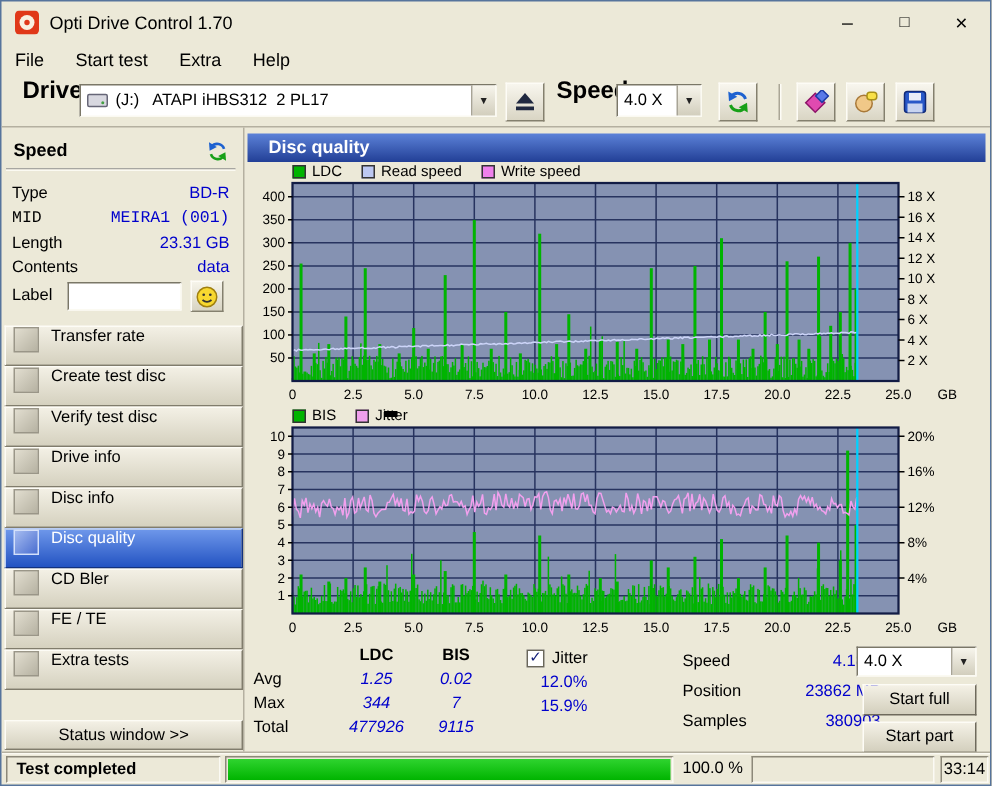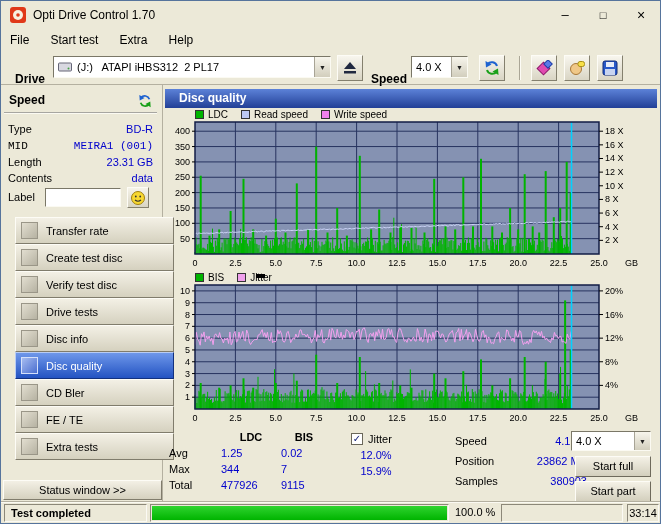--- a/index.html
+++ b/index.html
@@ -13,38 +13,38 @@
   .titlebar { position:absolute; top:0; left:0; right:0; height:28px; }
   .app-icon { position:absolute; left:9px; top:6px; width:16px; height:16px; }
   .title-text { position:absolute; left:32px; top:7px; font-size:12px; }
   .win-btn { position:absolute; top:0; width:38px; height:28px; text-align:center; line-height:28px; font-size:13px; cursor:default; }
   .wb-min { right:76px; } .wb-max { right:38px; font-size:11px; } .wb-close { right:0; font-size:14px; }
   
   .menubar { position:absolute; top:28px; left:0; right:0; height:22px; }
   .menu-item { display:inline-block; padding:4px 9px 0 9px; font-size:12px; height:22px; }
   
   .toolbar { position:absolute; top:50px; left:0; right:0; height:34px; border-bottom:1px solid #b4b0a0; }
-  .tb-label { position:absolute; top:21px; font-weight:bold; font-size:12px; }
+  .tb-label { position:absolute; top:1px; font-weight:bold; font-size:16px; }
   .combo { position:absolute; background:#fff; border:1px solid; border-color:#7a7767 #fbfaf2 #fbfaf2 #7a7767; display:flex; align-items:center; padding-left:4px; }
   .combo .ctext { font-size:11px; white-space:pre; overflow:hidden; }
   .combo .cicon { margin-right:5px; display:flex; }
   .combo .arrow { margin-left:auto; width:16px; align-self:stretch; background:linear-gradient(#f7f5ec,#d2cebd); border-left:1px solid #a8a496; display:flex; align-items:center; justify-content:center; font-size:7px; color:#222; }
   .tb-btn { position:absolute; top:4px; width:26px; height:26px; border:1px solid; border-color:#fdfcf6 #84806e #84806e #fdfcf6; background:linear-gradient(#f8f6ee,#d9d5c4); display:flex; align-items:center; justify-content:center; }
   .tb-sep { position:absolute; top:5px; width:2px; height:24px; border-left:1px solid #aaa696; border-right:1px solid #fdfcf6; }
   
   .sidebar { position:absolute; top:84px; left:0; width:162px; bottom:22px; border-right:1px solid #b4b0a0; }
   .disc-header { position:absolute; top:5px; left:3px; right:5px; height:24px; border-bottom:2px groove #fbfaf2; font-weight:bold; font-size:12px; padding:3px 0 0 5px; }
   .disc-refresh { position:absolute; right:2px; top:1px; width:20px; height:20px; display:flex; align-items:center; justify-content:center; }
   .info-row { position:absolute; left:7px; right:9px; height:15px; }
   .info-row .lab { float:left; }
   .info-row .val { float:right; color:#0000cc; }
   .label-row { position:absolute; left:7px; right:5px; top:103px; height:22px; }
   .label-input { position:absolute; left:37px; top:0; width:76px; height:19px; border:1px solid; border-color:#7a7767 #fbfaf2 #fbfaf2 #7a7767; background:#fff; font:11px "Liberation Sans",sans-serif; padding:0 3px; }
   .label-btn { position:absolute; left:119px; top:-1px; width:22px; height:21px; border:1px solid; border-color:#fdfcf6 #84806e #84806e #fdfcf6; background:linear-gradient(#f6f4ea,#d8d4c3); display:flex; align-items:center; justify-content:center; }
-  .side-btn { position:absolute; left:2px; width:159px; height:27px; border:1px solid; border-color:#fdfcf6 #807c6c #807c6c #fdfcf6; background:linear-gradient(#f3f0e5,#d5d1bf); display:flex; align-items:center; gap:8px; padding-left:5px;margin-left:12px; }
+  .side-btn { position:absolute; left:2px; width:159px; height:27px; border:1px solid; border-color:#fdfcf6 #807c6c #807c6c #fdfcf6; background:linear-gradient(#f3f0e5,#d5d1bf); display:flex; gap:8px; padding-left:5px; }
   .side-btn .ic { width:17px; height:17px; flex:none; border:1px solid #9a9688; background:linear-gradient(135deg,#e2ded0,#b6b2a2); }
   .side-btn.active { background:linear-gradient(#6e97ea,#2353c2); color:#fff; border-color:#b8ccf4 #12317e #12317e #b8ccf4; }
   .side-btn.active .ic { background:linear-gradient(135deg,#a6bcf0,#4a6ed0); border-color:#d4e0fa; }
   .status-btn { position:absolute; left:2px; bottom:1px; width:159px; height:20px; border:1px solid; border-color:#fdfcf6 #807c6c #807c6c #fdfcf6; background:linear-gradient(#f3f0e5,#d5d1bf); text-align:center; line-height:18px; }
   
   .main { position:absolute; top:84px; left:162px; right:0; bottom:22px; }
   .main-header { position:absolute; top:4px; left:2px; right:3px; height:19px; background:linear-gradient(#5c82d8,#223f96); color:#fff; font-weight:bold; font-size:12px; line-height:19px; padding-left:14px; }
   .legend { position:absolute; display:flex; gap:13px; align-items:center; font-size:10px; height:12px; }
   .leg-item { display:flex; align-items:center; }
   .leg-item .sw { width:9px; height:9px; border:1px solid #333; margin-right:4px; }
@@ -52,21 +52,21 @@
   #legend2 { top:186px; left:32px; }
   #chart1 { position:absolute; top:35px; left:2px; }
   #chart2 { position:absolute; top:198px; left:2px; }
   .marker-dash { position:absolute; top:189px; left:93px; width:9px; height:4px; background:#000; }
   svg text { font-family:"Liberation Sans",sans-serif; }
   
   .stats { position:absolute; top:342px; left:0; right:0; bottom:0; }
   .qtable { position:absolute; left:6px; top:4px; display:grid; grid-template-columns:52px 60px 46px; grid-auto-rows:16px; }
   .qt-h { font-weight:bold; text-align:center; }
   .qt-l { text-align:left; }
-  .qt-v { color:#0000cc; }
+  .qt-v { text-align:center; color:#0000cc;font-style:italic; }
   .jitter-box { position:absolute; left:188px; top:6px; display:flex; align-items:center; gap:5px; }
   .chk { width:12px; height:12px; background:#fff; border:1px solid #6a675a; display:flex; align-items:center; justify-content:center; font-size:10px; color:#14207a; line-height:10px; }
   .jit-val { position:absolute; left:184px; width:58px; text-align:center; color:#0000cc; height:16px; }
   .dstats { position:absolute; left:292px; top:8px; display:grid; grid-template-columns:58px 74px; grid-auto-rows:20px; }
   .ds-l { text-align:left; } .ds-v { text-align:right; color:#0000cc; }
   .stats-combo { left:408px; top:4px; width:80px; height:20px; }
   .push-btn { position:absolute; left:412px; width:76px; height:21px; border:1px solid; border-color:#fdfcf6 #6e6a5c #6e6a5c #fdfcf6; background:linear-gradient(#f4f1e6,#d3cfbd); text-align:center; line-height:19px; }
   .btn-full { top:29px; } .btn-part { top:54px; }
   
   .statusbar { position:absolute; bottom:0; left:0; right:0; height:22px; border-top:1px solid #b4b0a0; box-shadow:inset 0 1px 0 #fbfaf2; }
@@ -209,21 +209,21 @@
     <div class="side-btn" style="top:159px;">
         <span class="ic"></span>
         <span>Create test disc</span>
       </div>
     <div class="side-btn" style="top:186px;">
         <span class="ic"></span>
         <span>Verify test disc</span>
       </div>
     <div class="side-btn" style="top:213px;">
         <span class="ic"></span>
-        <span>Drive tests</span>
+        <span>Drive info</span>
       </div>
     <div class="side-btn" style="top:240px;">
         <span class="ic"></span>
         <span>Disc info</span>
       </div>
     <div class="side-btn active" style="top:267px;">
         <span class="ic"></span>
         <span>Disc quality</span>
       </div>
     <div class="side-btn" style="top:294px;">

